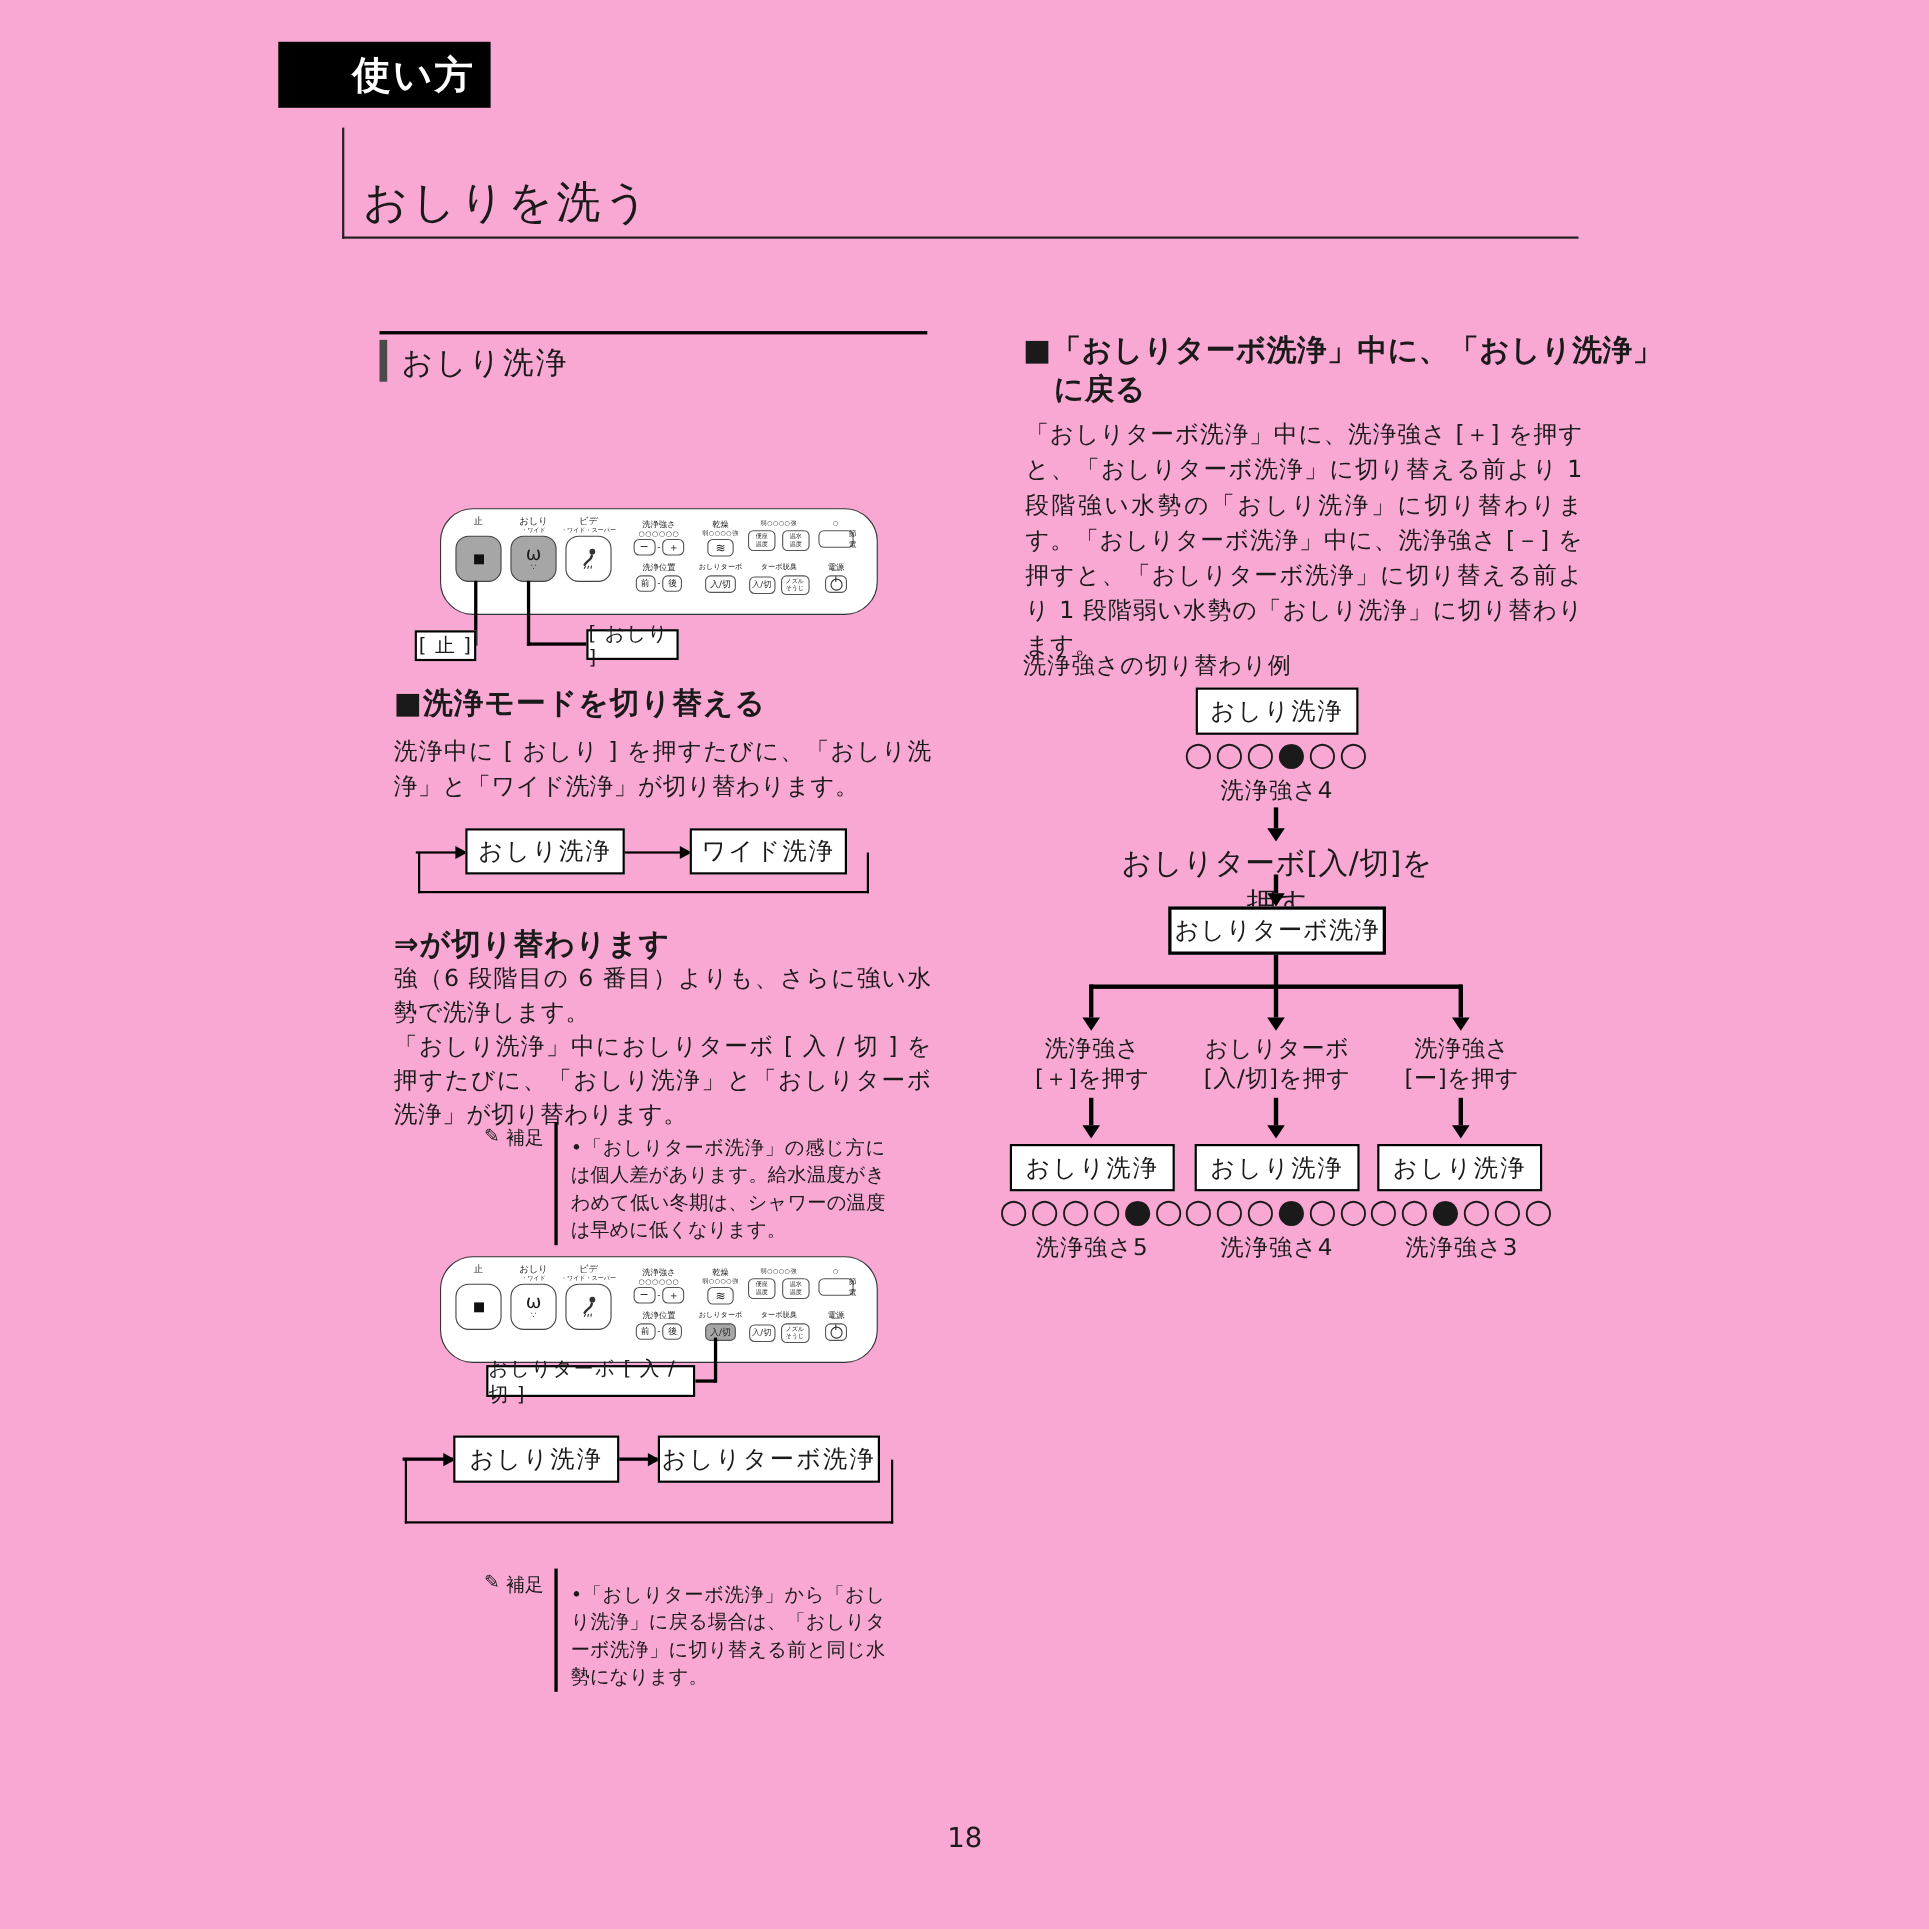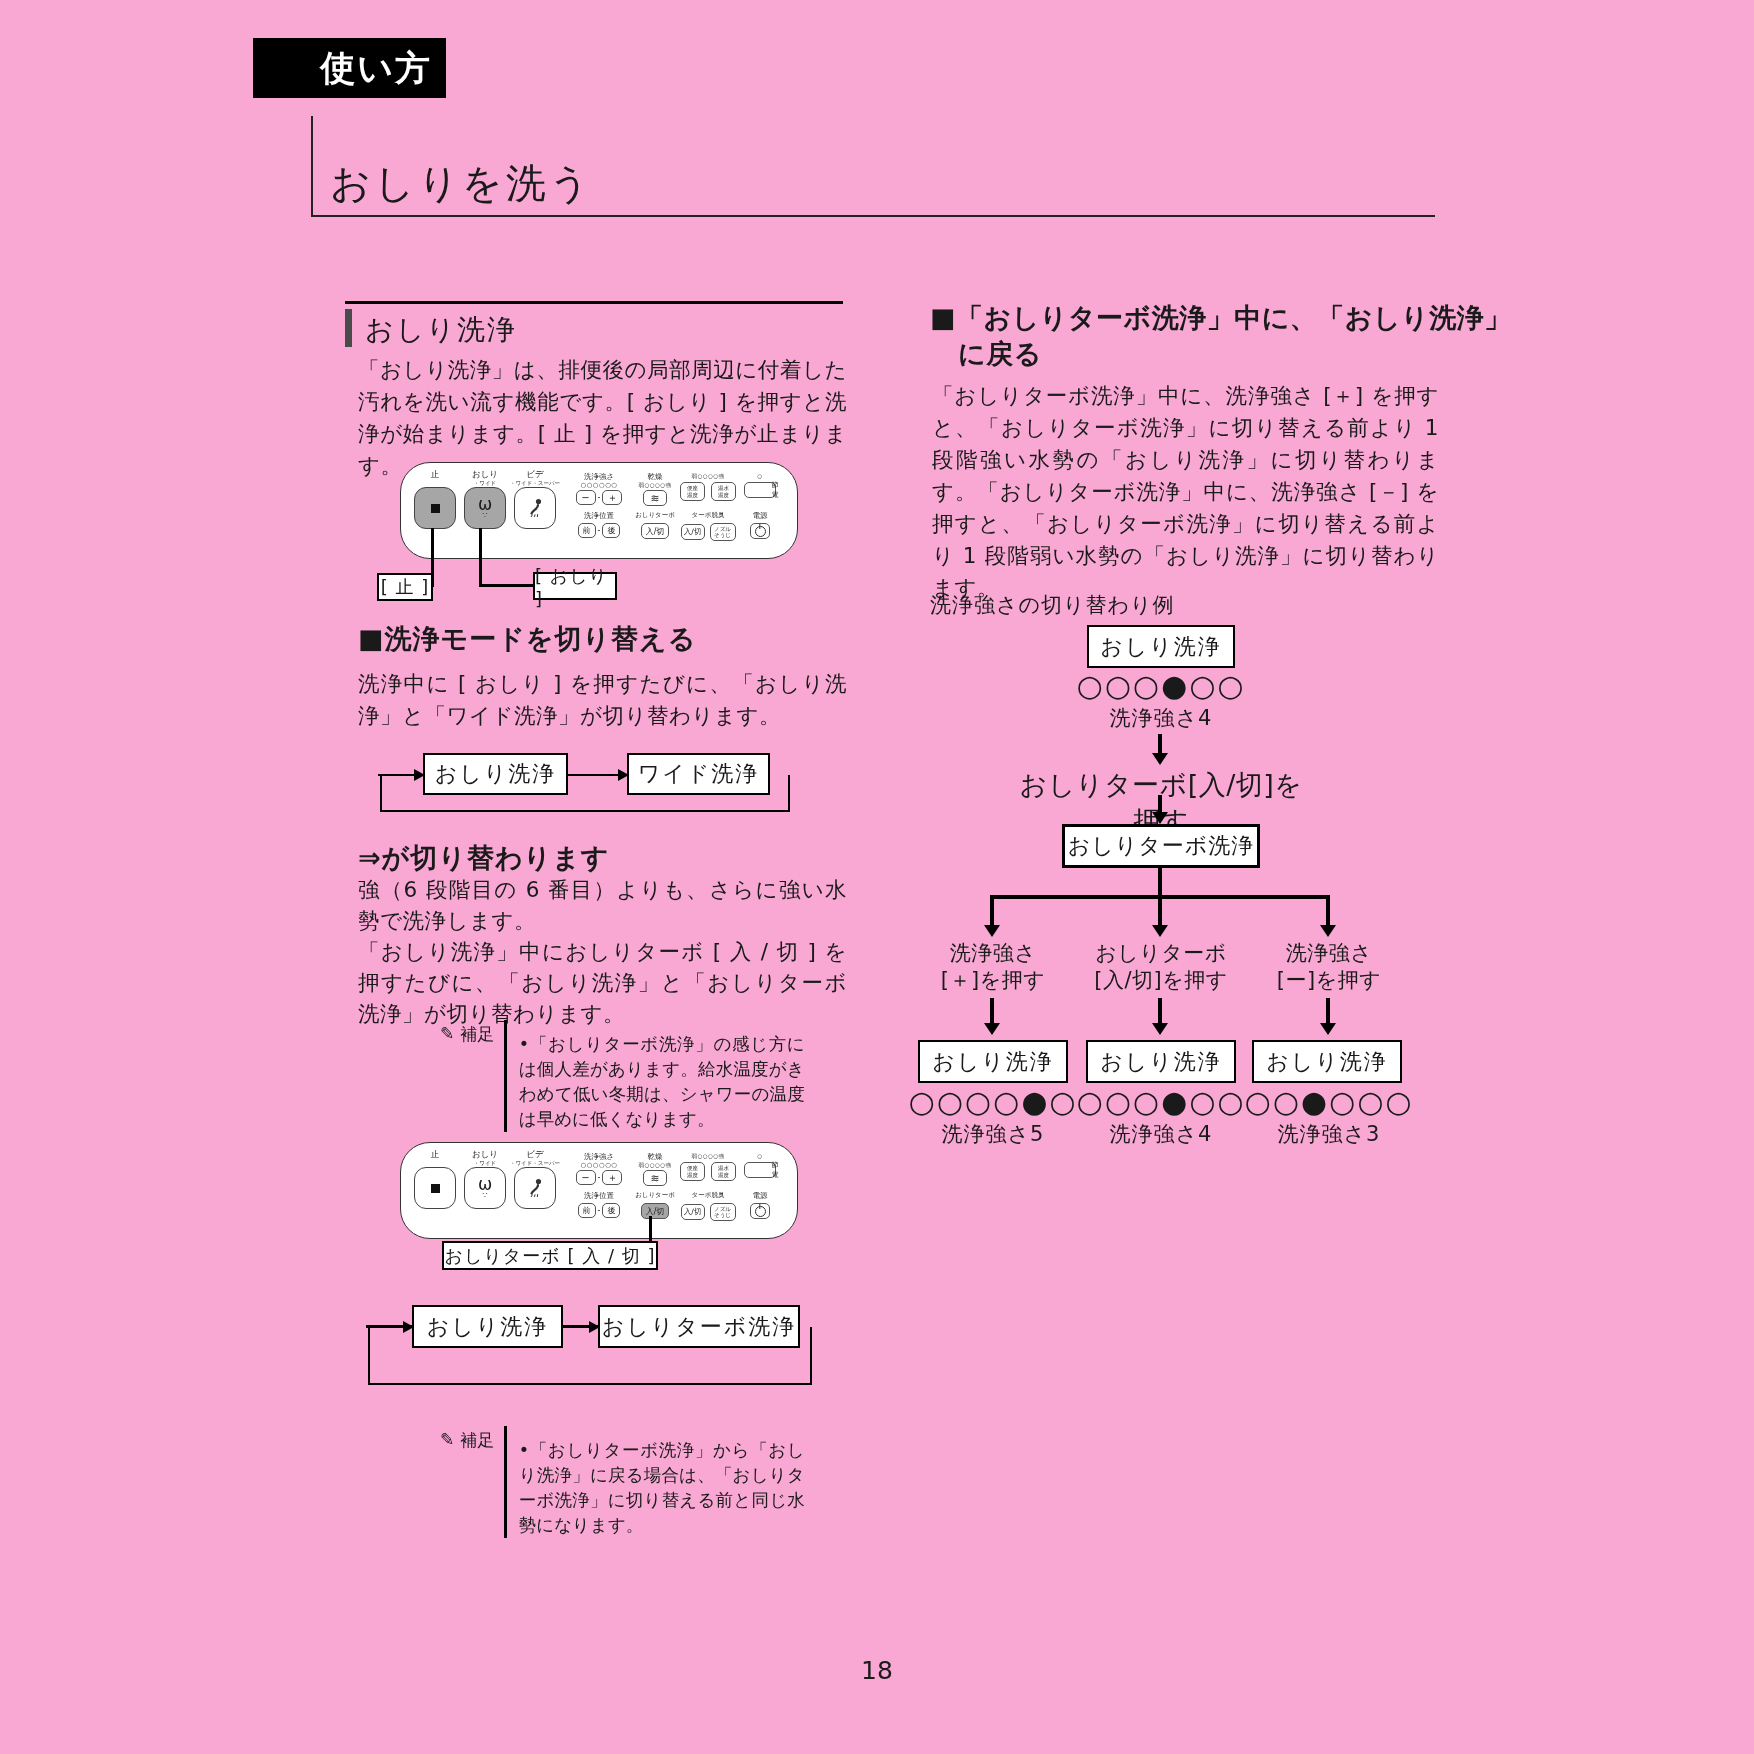--- a/index.html
+++ b/index.html
@@ -123,21 +123,20 @@
     <span>使い方</span>
   </div>
   <div class="abs head-vline"></div>
   <div class="abs page-title">おしりを洗う</div>
   <div class="abs title-rule"></div>
 
   <div class="abs sec1-head">
     <div class="sec1-bar"></div>
     <div class="sec1-title">おしり洗浄</div>
   </div>
-  <div class="abs body-text body1">「おしり洗浄」は、排便後の局部周辺に付着した汚れを洗い流す機能です。[ おしり ] を押すと洗浄が始まります。[ 止 ] を押すと洗浄が止まります。</div>
 
   <div class="abs" style="left:400px;top:462px;">
     <div class="remote v1">
       <div class="rbig">
         <div class="bb-unit">
           <div class="bb-label">止</div>
           <div class="bb-sub"></div>
           <div class="bigbtn hl-v1">
             <span class="sq"></span>
           </div>
@@ -353,21 +352,21 @@
               <span class="pwr"></span>
             </div>
           </div>
         </div>
       </div>
     </div>
   </div>
 
   <div class="cline-v" style="left:649px;top:1216px;height:41px;"></div>
   <div class="cline-h" style="left:632px;top:1254px;width:19px;"></div>
-  <div class="callout" style="left:442px;top:1241px;width:216px;height:29px;">おしりターボ [ 入 / 切 ]</div>
+  <div class="callout" style="left:442px;top:1241px;width:190px;height:29px;">おしりターボ [ 入 / 切 ]</div>
 
   <div class="loop" style="left:368px;top:1326.5px;width:444px;height:58px;"></div>
   <div class="ha" style="left:366px;top:1325.25px;width:46px;"></div>
   <div class="fbox" style="left:412px;top:1305px;width:151px;height:43px;">おしり洗浄</div>
   <div class="ha" style="left:563px;top:1325.25px;width:35px;"></div>
   <div class="fbox" style="left:598px;top:1305px;width:202px;height:43px;">おしりターボ洗浄</div>
 
   <div class="abs note note2">
     <div class="note-head">
       <span class="note-pencil">✎</span>

